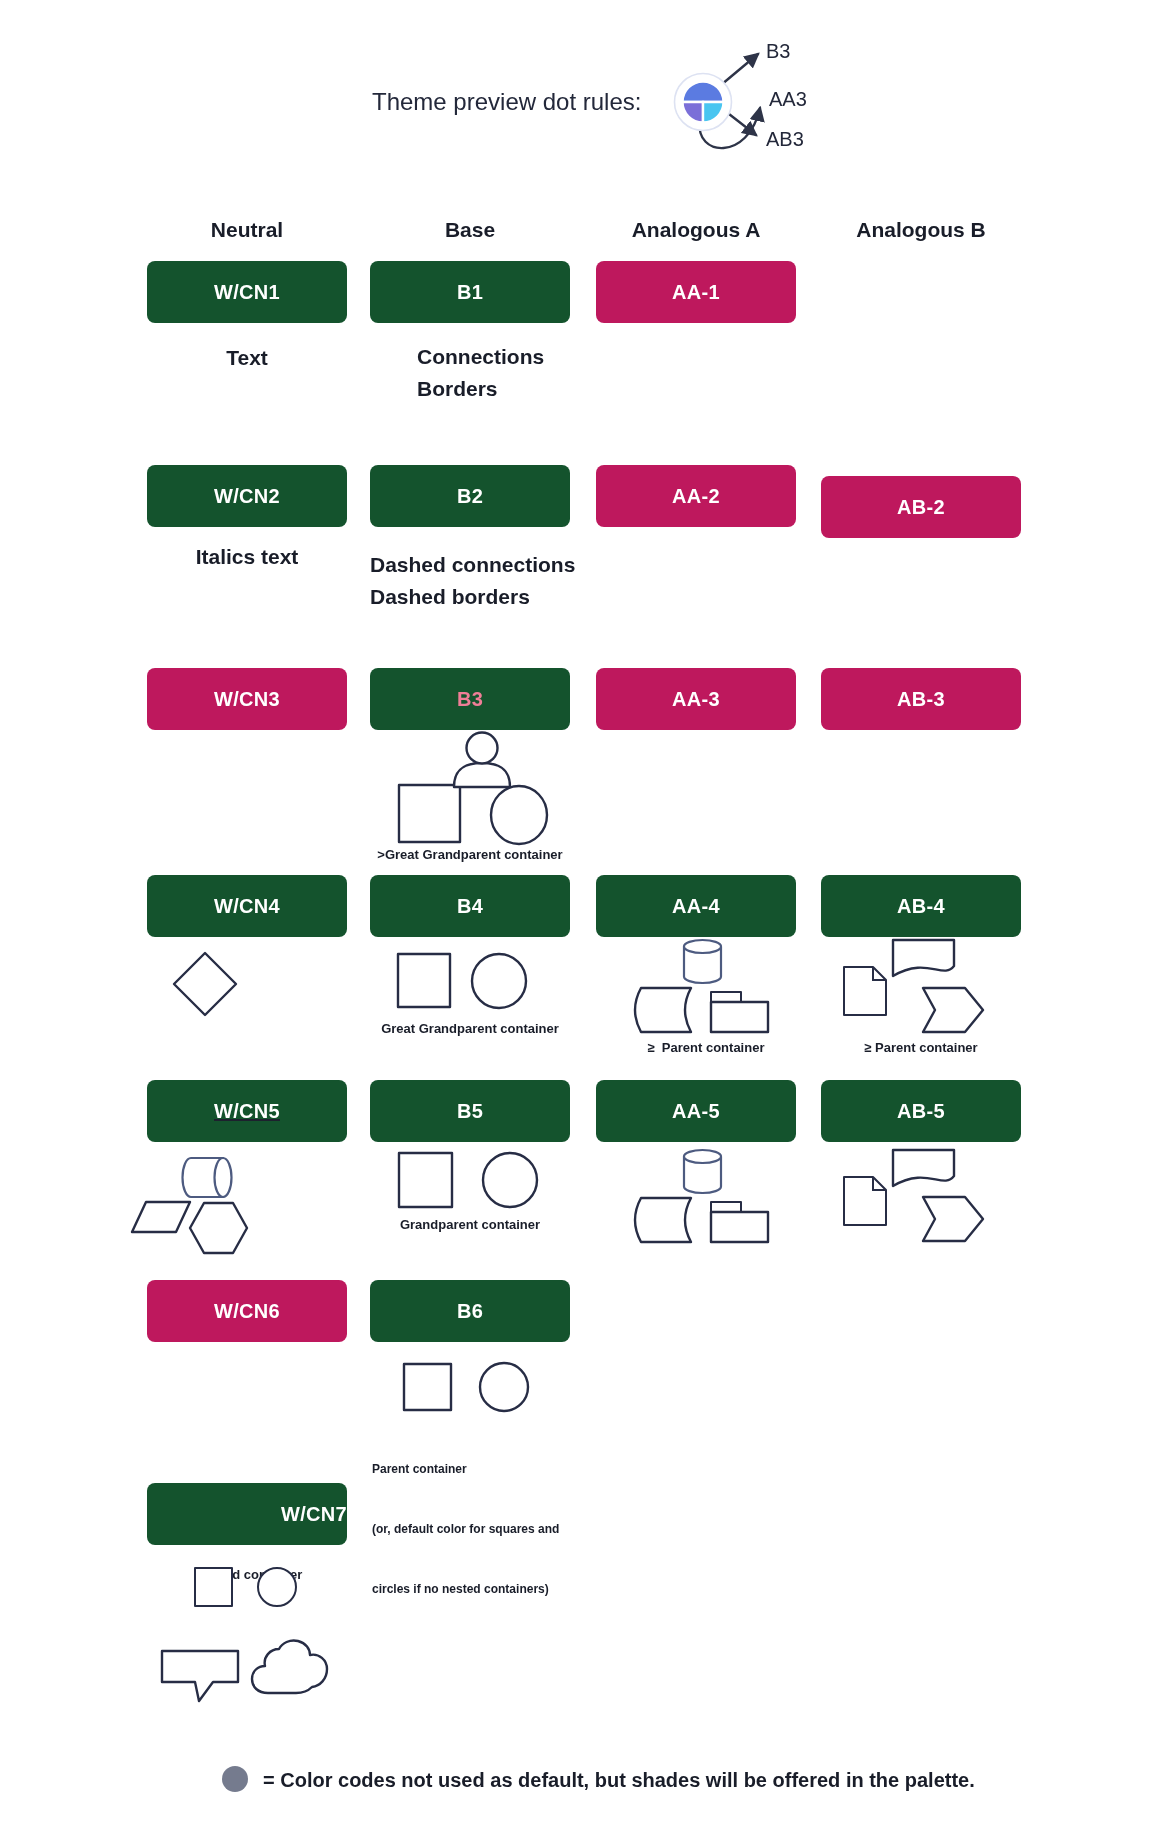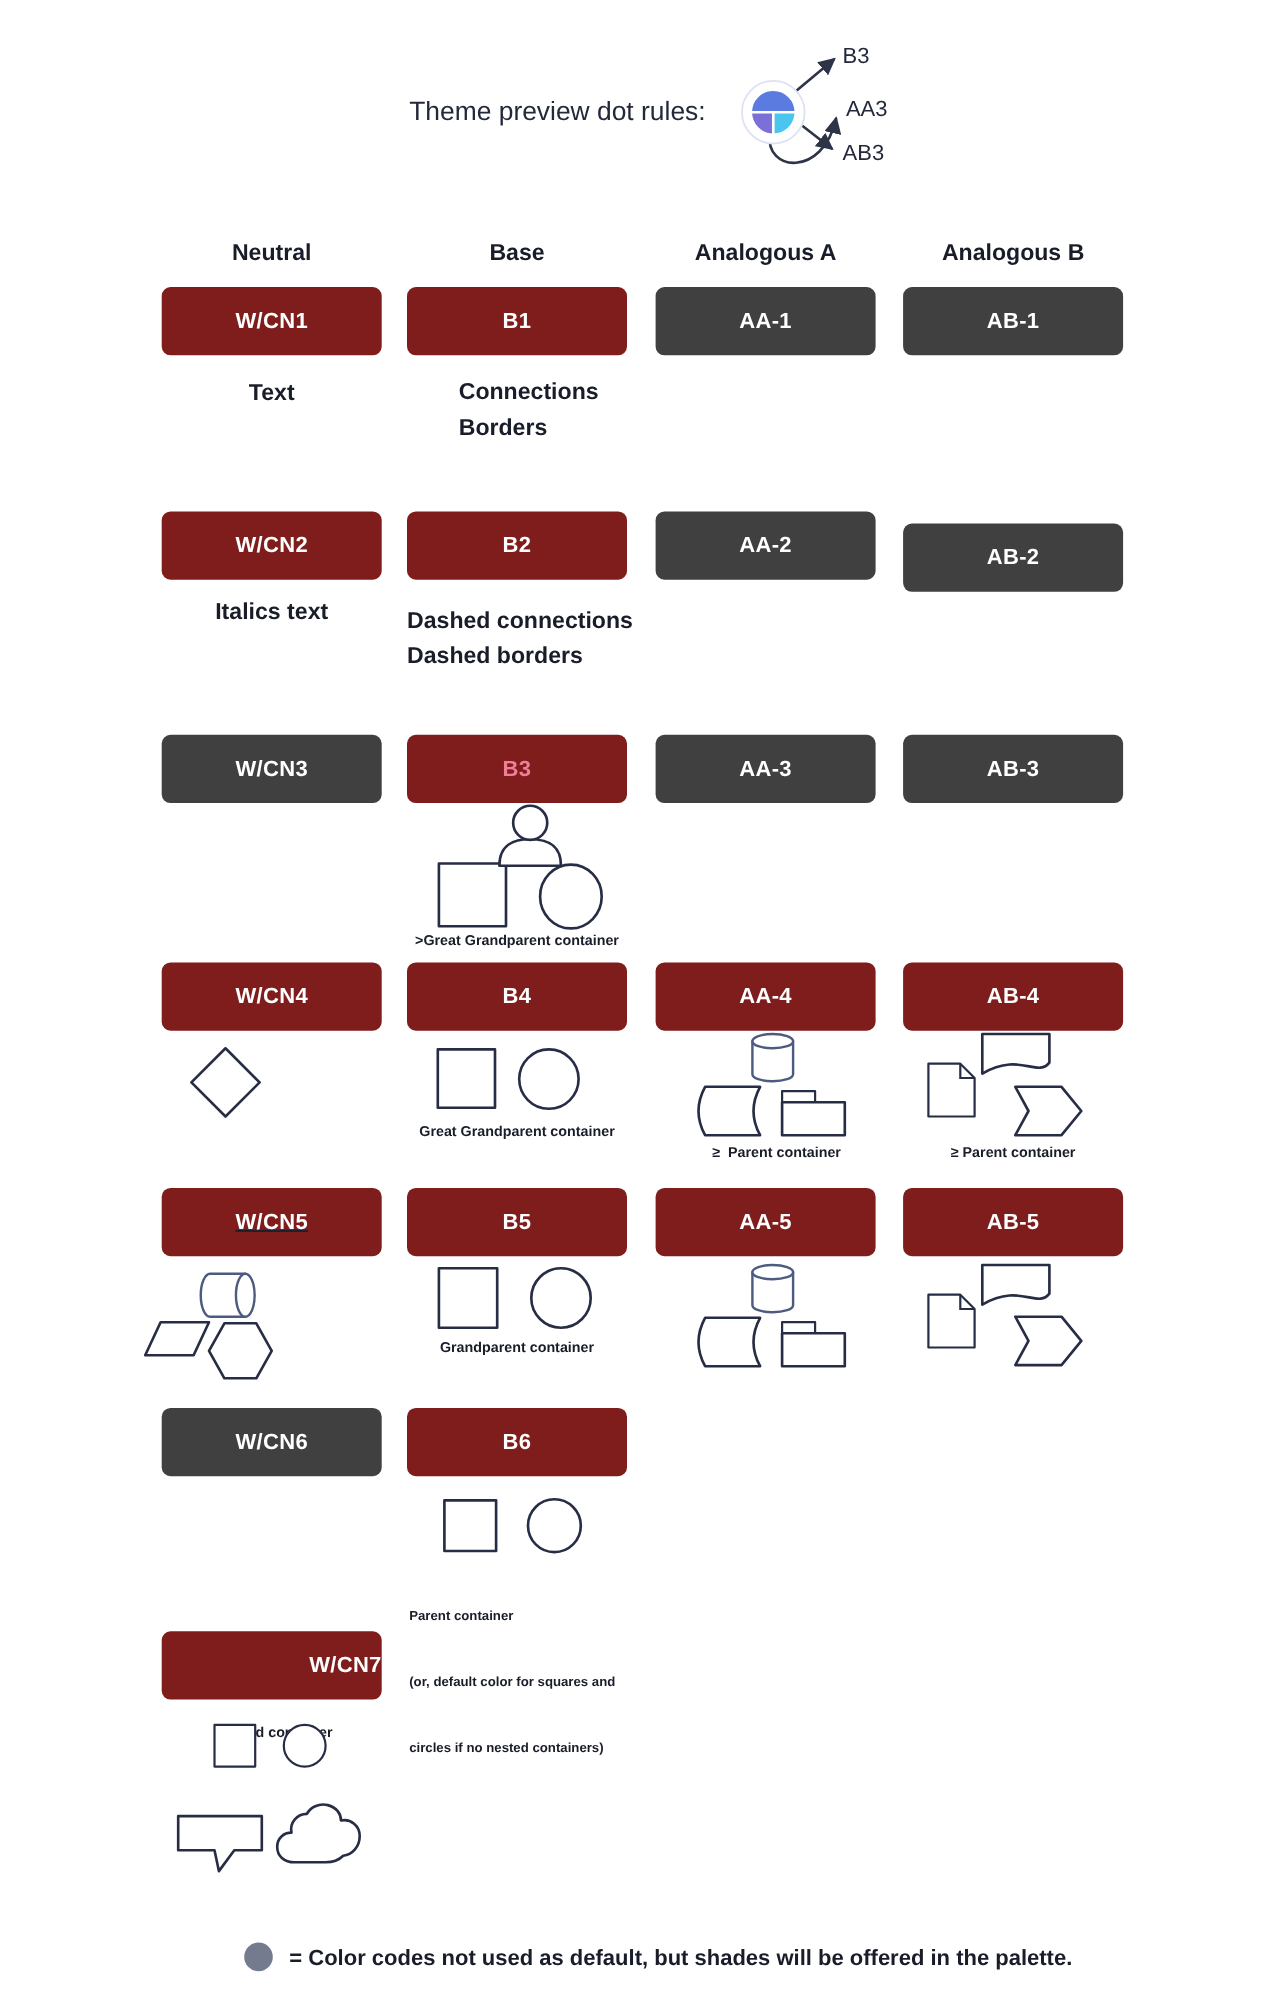--- a/index.html
+++ b/index.html
@@ -11,22 +11,22 @@
   
   .title{font-size:24px;font-weight:500;color:#23283a;}
   .dot-label{font-size:20px;font-weight:400;color:#23283a;}
   
   .col-header{width:200px;text-align:center;font-size:21px;font-weight:700;color:#191d29;}
   
   .swatch{
     width:200px;height:62px;border-radius:8px;display:flex;align-items:center;justify-content:center;
   }
   .swatch .label{color:#ffffff;font-size:20px;font-weight:700;letter-spacing:.3px;}
-  .swatch.dark{background:#7f1d1d;}
-  .swatch.gray{background:#404040;}
+  .swatch.dark{background:#14532d;}
+  .swatch.gray{background:#be185d;}
   .swatch.pink .label{color:#f07e97;}
   
   .caption-lg{font-size:21px;font-weight:700;color:#191d29;line-height:32px;}
   .caption-lg.center{width:200px;text-align:center;}
   .caption-sm{font-size:13px;font-weight:700;color:#191d29;white-space:pre;}
   .caption-sm.center{text-align:center;}
   .caption-xs{font-size:12px;font-weight:700;color:#191d29;line-height:20px;white-space:pre;}
   
   svg{display:block;overflow:visible;}
   .shape{fill:#ffffff;stroke:#272d45;stroke-width:2.4;stroke-linejoin:round;stroke-linecap:round;}
@@ -74,23 +74,20 @@
 
   <div class="abs swatch dark" style="left:147px;top:261px;">
       <span class="label">W/CN1</span>
     </div>
   <div class="abs swatch dark" style="left:370px;top:261px;">
       <span class="label">B1</span>
     </div>
   <div class="abs swatch gray" style="left:596px;top:261px;">
       <span class="label">AA-1</span>
     </div>
-  <div class="abs swatch gray" style="left:821px;top:261px;">
-      <span class="label">AB-1</span>
-    </div>
 
   <div class="abs caption-lg center" style="left:147px;top:342px;">Text</div>
   <div class="abs caption-lg" style="left:417px;top:341px;">
     <div>Connections</div>
     <div>Borders</div>
   </div>
 
   <div class="abs swatch dark" style="left:147px;top:465px;">
       <span class="label">W/CN2</span>
     </div>

